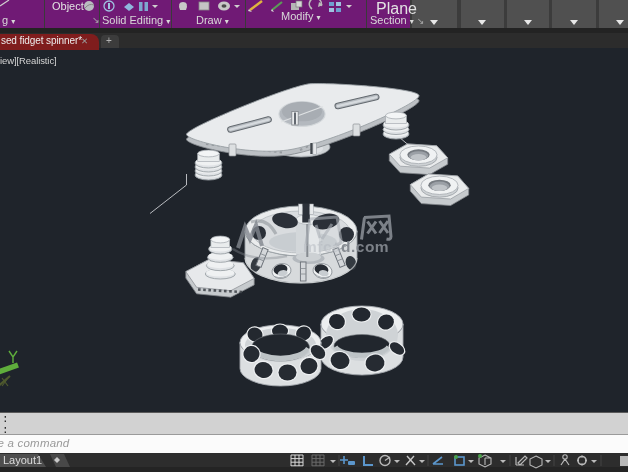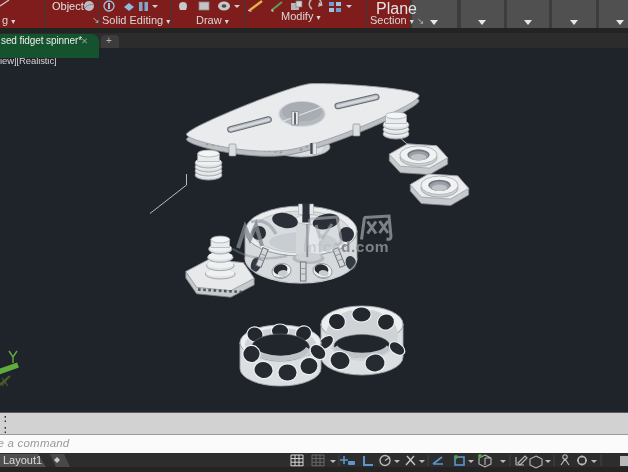--- a/index.html
+++ b/index.html
@@ -168,21 +168,21 @@
       <path d="M364.5,217.5 L361.5,239.5 M364,217.5 L389,216 L391,236.5 Q391,240 386.5,239"></path>
       <path d="M367.5,221.5 L376,233.5 M376,221.5 L367.5,233.5 M379.5,221 L388,233 M388,221 L379.5,233"></path>
     </g>
 <text x="303" y="251.5" font-size="15.5" font-weight="bold" fill="#b2b7be" opacity="0.5" font-family="Liberation Sans" letter-spacing="0.5">mfca</text>
 <text x="341" y="251.5" font-size="15.5" font-weight="bold" fill="#82878e" opacity="0.95" font-family="Liberation Sans" letter-spacing="0.5">d.com</text>
 <path d="M-2,372 L18,365" stroke="#5fae3c" stroke-width="5.5" fill="none"></path>
 <path d="M9,351 L13,357 L17,351 M13,357 L13,363" stroke="#5fae3c" stroke-width="1.4" fill="none"></path>
 <path d="M10,376 L-4,388" stroke="#4f5a2e" stroke-width="2" fill="none"></path>
 <path d="M2,378 L8,386 M8,378 L2,386" stroke="#4f5a2e" stroke-width="1.2" fill="none"></path>
 </svg>
-<div class="abs" style="left:0;top:0;width:628px;height:31px;background:#7f1d1d;overflow:hidden">
+<div class="abs" style="left:0;top:0;width:628px;height:31px;background:#701a75;overflow:hidden">
 <div class="abs" style="left:44px;top:0;width:1px;height:28px;background:#3a3a3a"></div>
 <div class="abs" style="left:99px;top:0;width:1px;height:28px;background:#3a3a3a"></div>
 <div class="abs" style="left:171px;top:0;width:1px;height:28px;background:#3a3a3a"></div>
 <div class="abs" style="left:245px;top:0;width:1px;height:28px;background:#3a3a3a"></div>
 <div class="abs" style="left:366px;top:0;width:1px;height:28px;background:#3a3a3a"></div>
 <div class="abs" style="left:410px;top:0;width:1px;height:28px;background:#3a3a3a"></div>
 <div class="abs" style="left:411px;top:0;width:217px;height:28px;background:#3c3c3c"></div>
 <div class="abs" style="left:412px;top:0;width:45px;height:28px;background:#505050"></div>
 <div class="abs" style="left:430px;top:20px;width:0;height:0;border-left:4px solid transparent;border-right:4px solid transparent;border-top:5px solid #e8e8e8"></div>
 <div class="abs" style="left:461px;top:0;width:43px;height:28px;background:#505050"></div>
@@ -227,21 +227,21 @@
       <path d="M319,2 l4,3 -5,2 z" fill="#bbb"></path>
 <rect x="329" y="2" width="5" height="4" fill="#6f9fd0"></rect>
       <rect x="336" y="2" width="5" height="4" fill="#9fc2e0"></rect>
       <rect x="329" y="8" width="5" height="4" fill="#9fc2e0"></rect>
       <rect x="336" y="8" width="5" height="4" fill="#6f9fd0"></rect>
 <path d="M346,5 l3,3 3,-3" fill="#cfcfcf"></path>
 </svg>
 </div>
 <div class="abs" style="left:0;top:28px;width:628px;height:5px;background:#232323"></div>
 <div class="abs" style="left:0;top:33px;width:628px;height:15px;background:#2c2c2c">
- <div class="abs" style="left:0;top:1px;width:99px;height:24px;background:#14532d;border-radius:0 8px 0 0;overflow:hidden">
+ <div class="abs" style="left:0;top:1px;width:99px;height:16px;background:#7f1d1d;border-radius:0 8px 0 0;overflow:hidden">
   <div style="position:absolute;left:1px;top:1px;font-size:10px;letter-spacing:-0.1px;color:#ececec;white-space:nowrap">sed fidget spinner*</div>
   <div style="position:absolute;left:81px;top:2px;font-size:8.5px;color:#9a9a9a">✕</div>
  </div>
  <div class="abs" style="left:101px;top:2px;width:18px;height:13px;background:#3c3c3c;border-radius:4px 4px 0 0">
   <div style="position:absolute;left:5px;top:0px;font-size:10px;color:#b5b5b5">+</div>
  </div>
 </div>
 <div class="abs" style="left:0;top:412px;width:628px;height:23px;background:#d2d2d2;border-top:1px solid #5a5a5a;border-bottom:1px solid #9a9a9a">
  <div class="abs" style="left:2px;top:1px;font-size:11px;color:#1a1a1a;font-family:'Liberation Mono',monospace;line-height:11px">:<br>:</div>
 </div>

